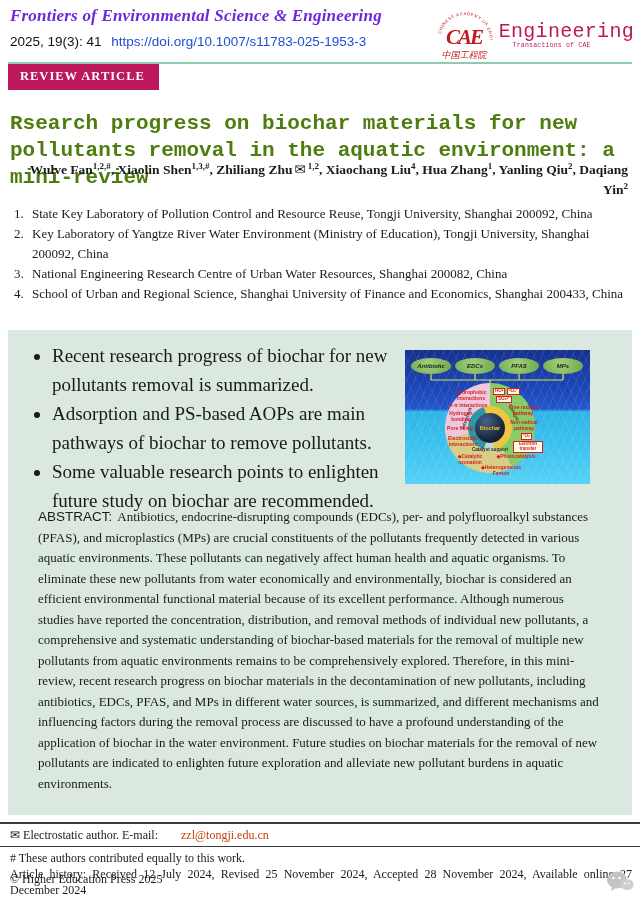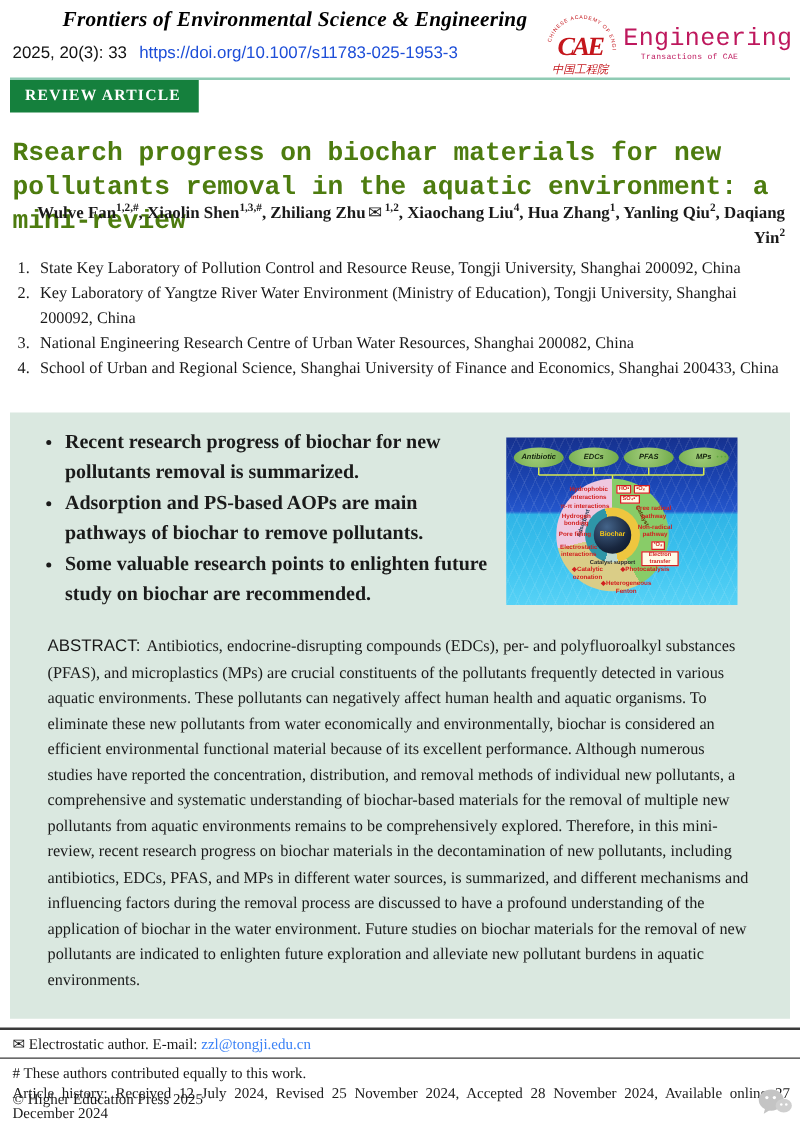--- a/index.html
+++ b/index.html
@@ -2,50 +2,50 @@
 <html><head>
 <meta charset="utf-8">
 <style>
   html,body{margin:0;padding:0;background:#fff;}
   .page{position:relative;width:640px;height:913px;background:#fff;overflow:hidden;
         font-family:"Liberation Serif",serif;color:#1a1a1a;}
 
   
   .header{position:absolute;top:6px;left:10px;right:6px;display:flex;justify-content:space-between;align-items:flex-start;}
   .journal-title{font-family:"Liberation Serif",serif;font-style:italic;font-weight:600;
-                 font-size:17px;color:#000000;letter-spacing:.2px;margin-left:40px;}
+                 font-size:17px;color:#6d28d9;letter-spacing:.2px;}
   .cite-line{margin-top:8px;font-family:"Liberation Sans",sans-serif;font-size:13.5px;color:#111;}
   .doi{color:#1d4ed8;text-decoration:none;margin-left:6px;}
   .logo-wrap{display:flex;align-items:center;gap:2px;margin-top:2px;}
   .eng-block{font-family:Liberation Mono, monospace;color:#be185d;line-height:1;}
   .eng-main{font-size:20px;letter-spacing:.3px;}
   .eng-sub{font-size:6.5px;margin:1px 0 0 14px;letter-spacing:.2px;}
 
   
   .badge-row{position:absolute;top:62px;left:8px;right:8px;border-top:2px solid #8FCBB4;}
-  .badge{display:inline-block;background:#15803d;color:#fff;font-family:"Liberation Serif",serif;
+  .badge{display:inline-block;background:#be185d;color:#fff;font-family:"Liberation Serif",serif;
          font-weight:bold;font-size:12.5px;letter-spacing:1px;padding:5px 14px 6px 12px;}
 
   
   .title{position:absolute;top:97px;left:10px;right:10px;font-family:Liberation Mono, monospace;
          font-weight:bold;font-size:21px;line-height:1.28;color:#4d7c0f;}
   .authors{position:absolute;top:159px;left:14px;right:12px;font-size:13.5px;font-weight:bold;line-height:1.5;text-align:right;}
   .authors sup{font-size:9px;}
   .env-glyph{margin:0 2px;font-weight:normal;}
   .affs{position:absolute;top:204px;left:14px;right:10px;font-size:13px;line-height:1.54;}
   .aff{display:flex;}
   .aff .num{width:18px;flex:0 0 18px;}
   .aff .txt{flex:1;}
 
   
   .mint{position:absolute;top:330px;left:8px;right:8px;height:485px;background:#DAE8E0;
         padding:12px 30px;box-sizing:border-box;}
   .hl-row{position:relative;height:152px;}
   .hl-head{font-family:"Liberation Sans",sans-serif;font-weight:bold;font-size:14px;margin:2px 0 14px;}
-  .hl-list{margin:0;padding-left:14px;width:345px;font-size:16px;line-height:1.5;font-weight:bold;}
+  .hl-list{margin:0;padding-left:14px;width:345px;font-size:19px;line-height:1.5;}
   .hl-list li{margin-bottom:1px;}
   .abs{margin:12px 0 0;font-size:13px;line-height:1.58;}
   .lbl{font-family:"Liberation Sans",sans-serif;font-weight:normal;font-size:13.5px;margin-right:5px;}
   .kw{margin:3px 0 0;font-size:13px;line-height:1.5;}
 
   
   .ga{position:absolute;top:8px;right:12px;width:185px;height:134px;overflow:hidden;
       background:linear-gradient(180deg,#16318F 0%,#1C48B8 30%,#2456CC 44%,#2FB4E6 46%,#3EC4F0 75%,#57D2F6 100%);}
   .ga-tex{position:absolute;inset:0;opacity:.25;
       background:repeating-linear-gradient(115deg,rgba(255,255,255,.35) 0 1px,transparent 1px 7px),
@@ -68,38 +68,38 @@
   .gbox{position:absolute;background:#fffbe8;border:.5px solid #D21F1F;color:#D21F1F;
         font-family:"Liberation Sans",sans-serif;font-weight:bold;font-size:4.5px;line-height:1.1;
         padding:0 1px;text-align:center;}
   .rl{position:absolute;font-family:"Liberation Sans",sans-serif;font-weight:bold;font-size:4.6px;
       color:#13324a;text-align:center;}
   .ga-svg{position:absolute;left:0;top:0;}
 
   
   .rule1{position:absolute;top:822px;left:0;right:0;border-top:2px solid #3a3a3a;}
   .corr{position:absolute;top:828px;left:10px;font-size:12px;}
-  .email{color:#3b82f6;text-decoration:none;}
+  .email{color:#c2410c;text-decoration:none;margin-left:20px;}
   .rule2{position:absolute;top:846px;left:0;right:0;border-top:1px solid #3a3a3a;}
   .equal-note{position:absolute;top:851px;left:10px;font-size:12px;}
   .history{position:absolute;top:867px;left:10px;right:8px;font-size:12px;line-height:1.33;text-align:justify;}
   .copyright{position:absolute;top:872px;left:10px;font-size:12px;}
   .watermark{position:absolute;top:870px;right:6px;display:flex;align-items:center;gap:6px;
              font-family:"Liberation Sans",sans-serif;font-size:21px;color:#c9c9c9;letter-spacing:1px;}
 </style>
 </head>
 <body>
 
 <div class="page">
 
   <div class="header">
     <div>
       <div class="journal-title">Frontiers of Environmental Science &amp; Engineering</div>
       <div class="cite-line">
-        <span>2025, 20(3): 33</span>
+        <span>2025, 19(3): 41</span>
         <a class="doi" href="#">https://doi.org/10.1007/s11783-025-1953-3</a>
       </div>
     </div>
     <div class="logo-wrap">
       <svg width="66" height="56" viewBox="0 0 66 56">
         <defs>
             <path id="arc" d="M 9,32 A 25,25 0 1 1 59,32" fill="none"></path>
           </defs>
         <text font-size="4.2" fill="#C4161C" letter-spacing="0.6" font-family="Liberation Sans,sans-serif">
           <textPath href="#arc" startOffset="6">CHINESE ACADEMY OF ENGINEERING</textPath>

